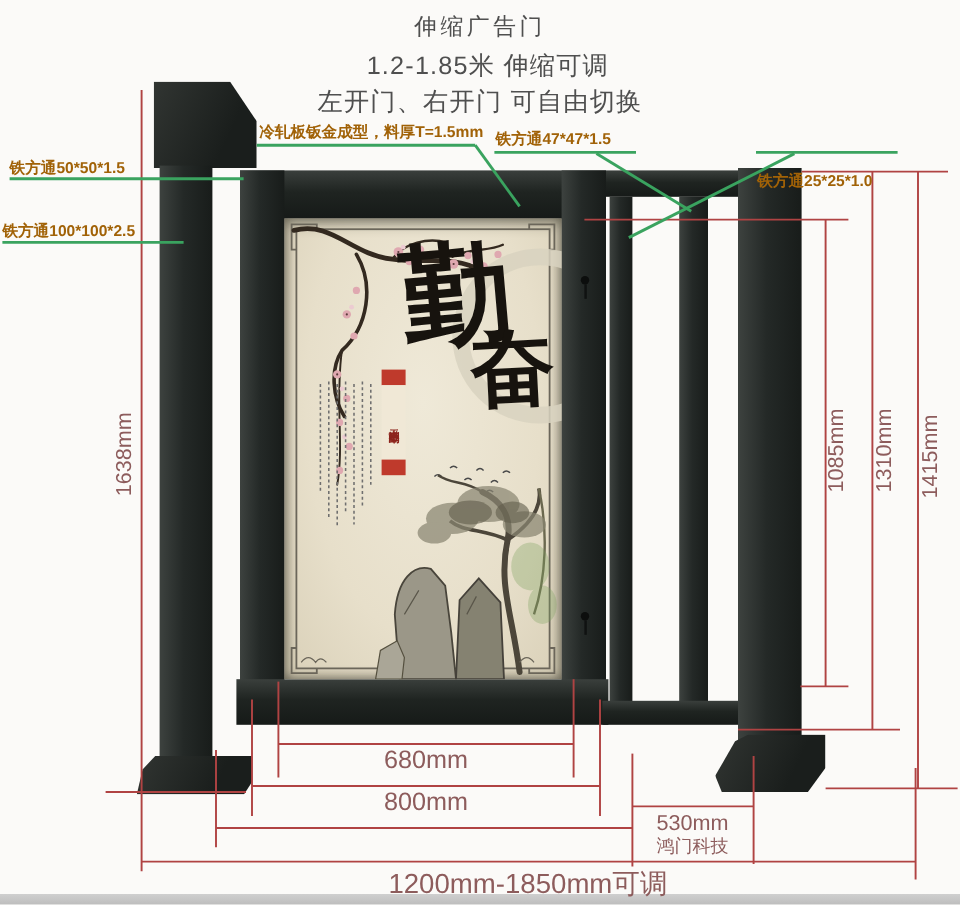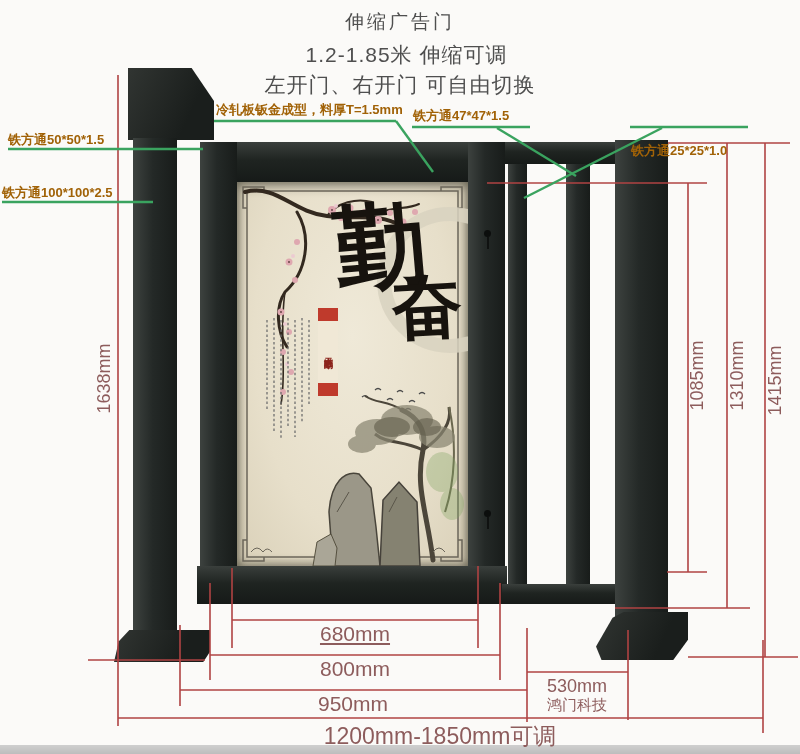--- a/index.html
+++ b/index.html
@@ -230,22 +230,21 @@
   <div class="abs callout" style="left:8px;top:131px;">铁方通50*50*1.5</div>
   <div class="abs callout" style="left:2px;top:184px;">铁方通100*100*2.5</div>
   <div class="abs callout" style="left:216px;top:101px;">冷轧板钣金成型，料厚T=1.5mm</div>
   <div class="abs callout" style="left:413px;top:107px;">铁方通47*47*1.5</div>
   <div class="abs callout" style="left:631px;top:107px;margin-top:35px;">铁方通25*25*1.0</div>
 
   <div class="abs dim rot" style="left:49px;top:368px;font-size:18px;">1638mm</div>
   <div class="abs dim rot" style="left:642px;top:365px;font-size:18px;">1085mm</div>
   <div class="abs dim rot" style="left:682px;top:365px;font-size:18px;">1310mm</div>
   <div class="abs dim rot" style="left:720px;top:370px;font-size:18px;">1415mm</div>
-  <div class="abs dim dim-c" style="left:300px;top:622px;width:110px;font-size:21px;text-decoration:underline;">680mm</div>
+  <div class="abs dim dim-c" style="left:300px;top:622px;width:110px;font-size:21px;">680mm</div>
   <div class="abs dim dim-c" style="left:300px;top:657px;width:110px;font-size:21px;">800mm</div>
-  <div class="abs dim dim-c" style="left:298px;top:692px;width:110px;font-size:21px;">950mm</div>
   <div class="abs dim dim-c" style="left:240px;top:721px;width:400px;font-size:23px;">1200mm-1850mm可调</div>
   <div class="abs dim dim-c" style="left:527px;top:676px;width:100px;font-size:18px;">530mm</div>
   <div class="abs dim dim-c" style="left:527px;top:696px;width:100px;font-size:15px;">鸿门科技</div>
 
 
   <div class="abs" id="bottom-strip"></div>
 </div>
 
 </body></html>

